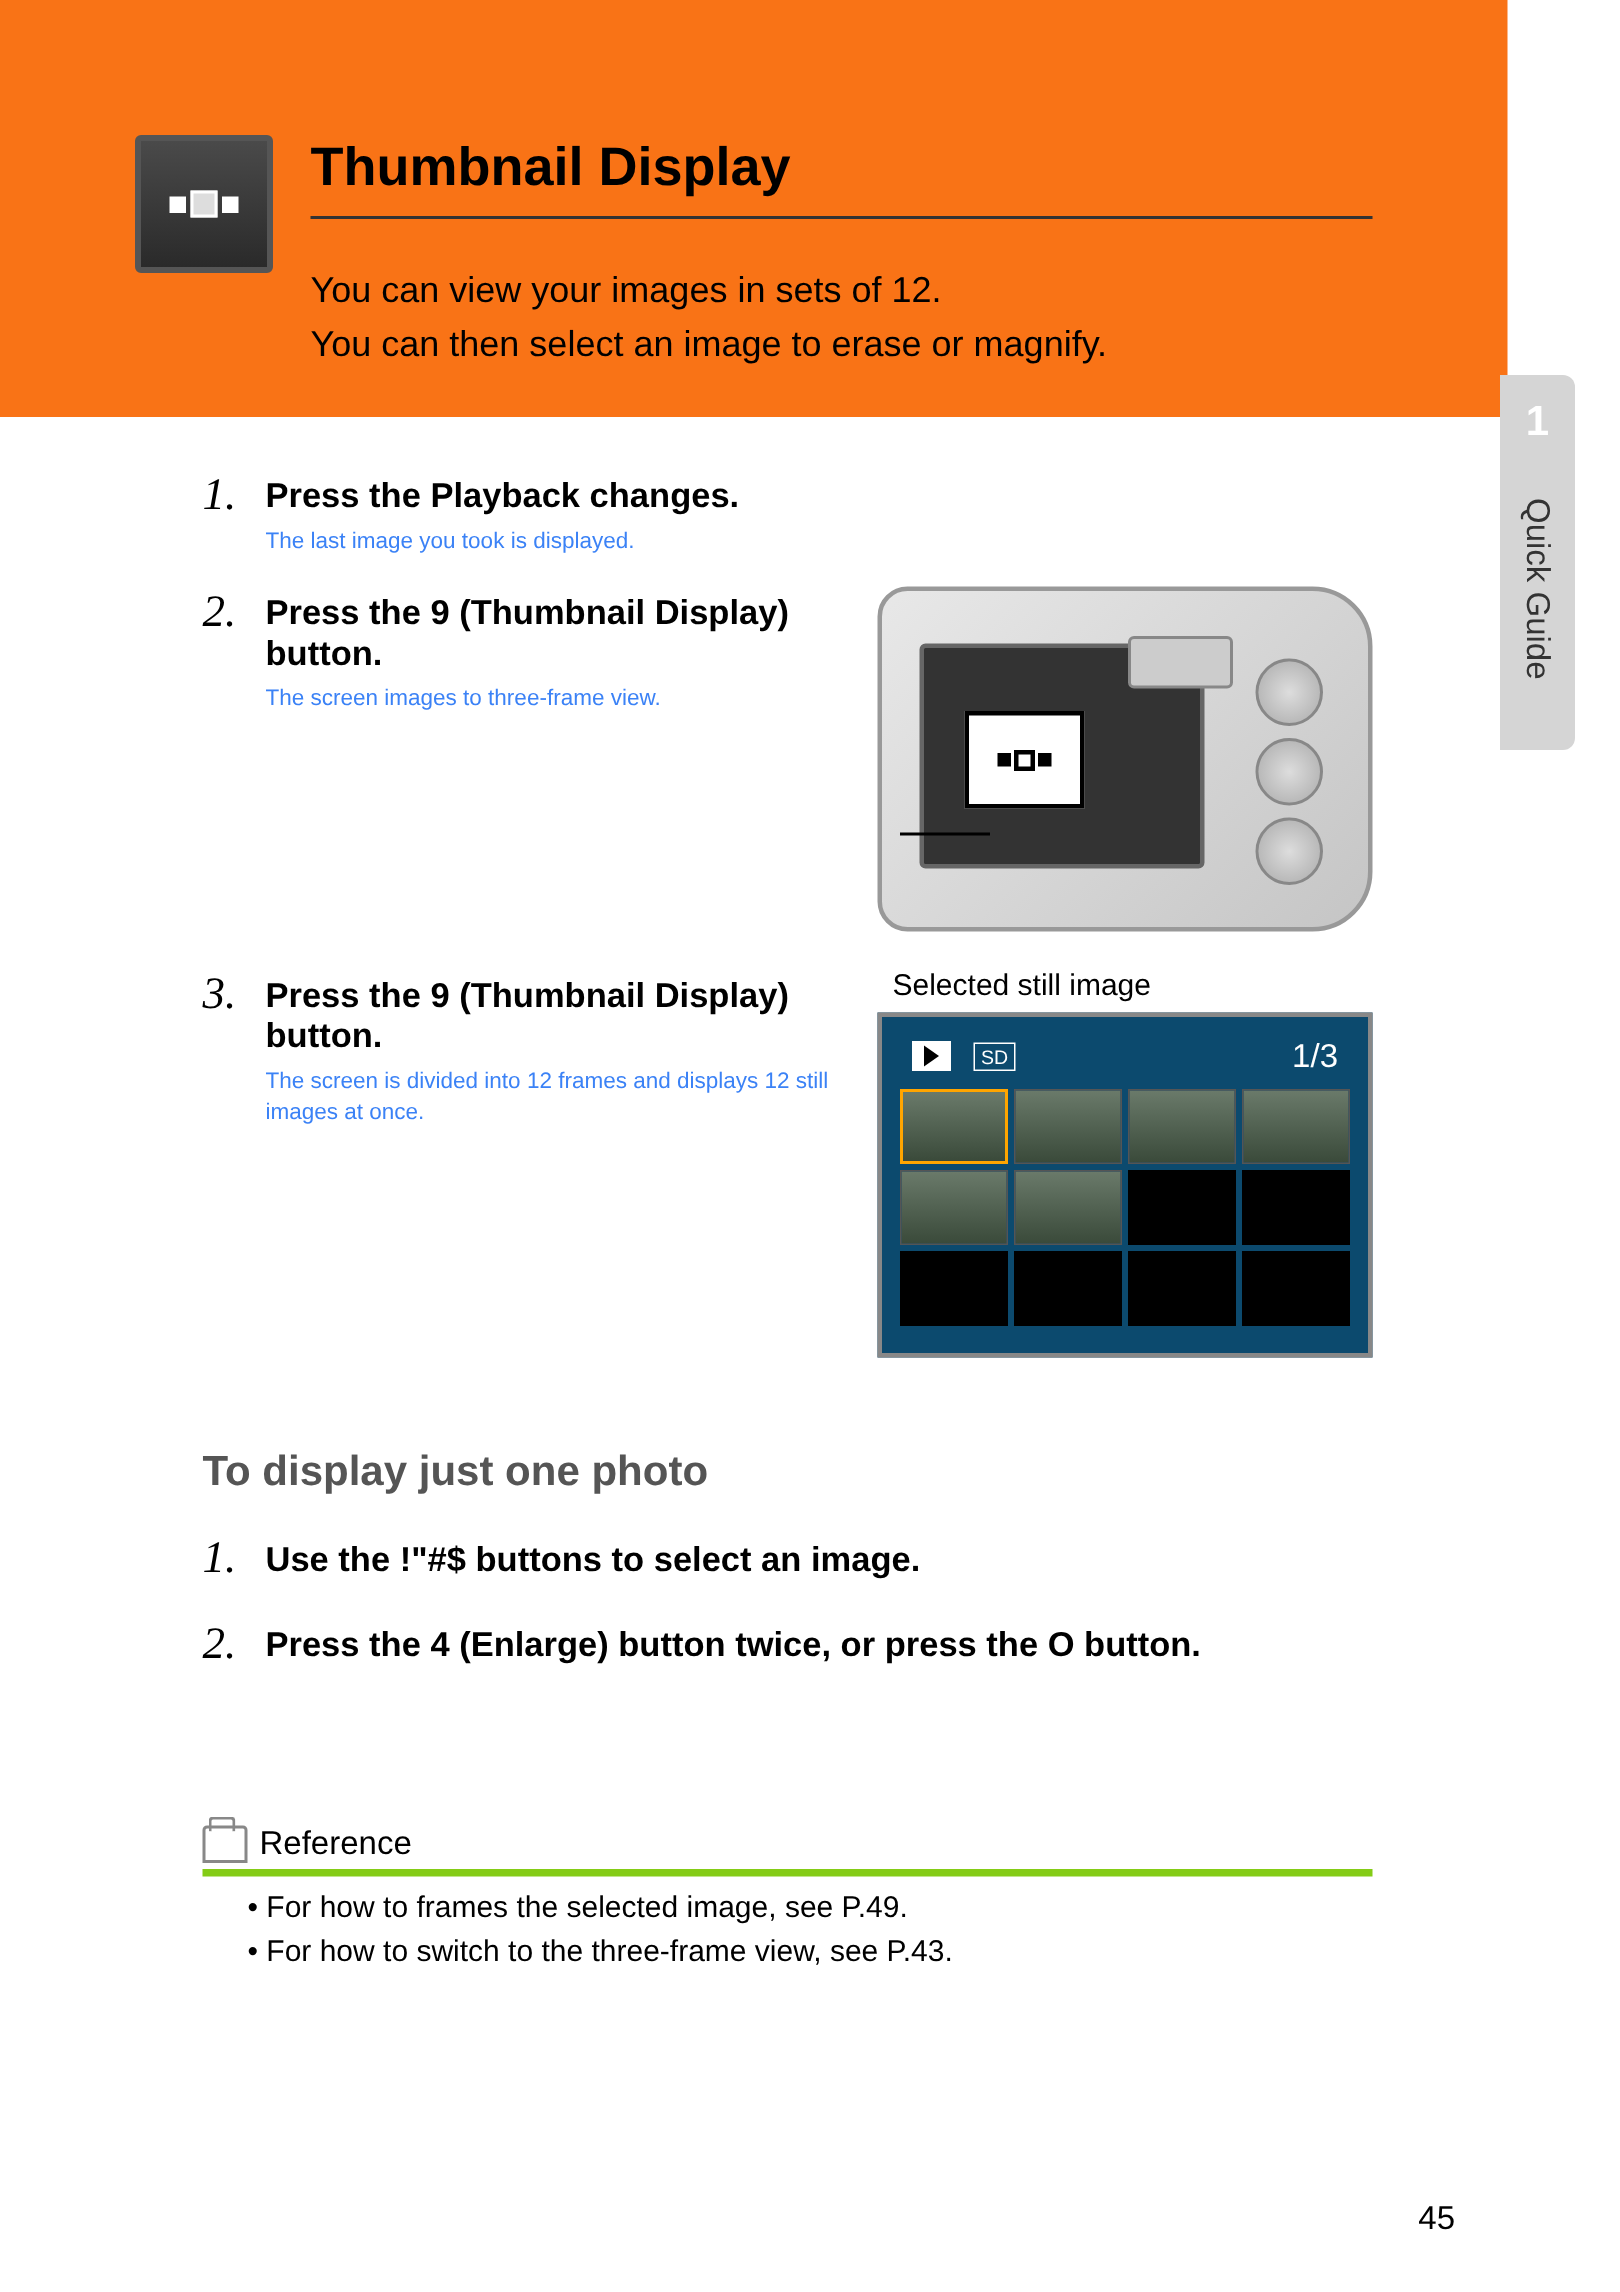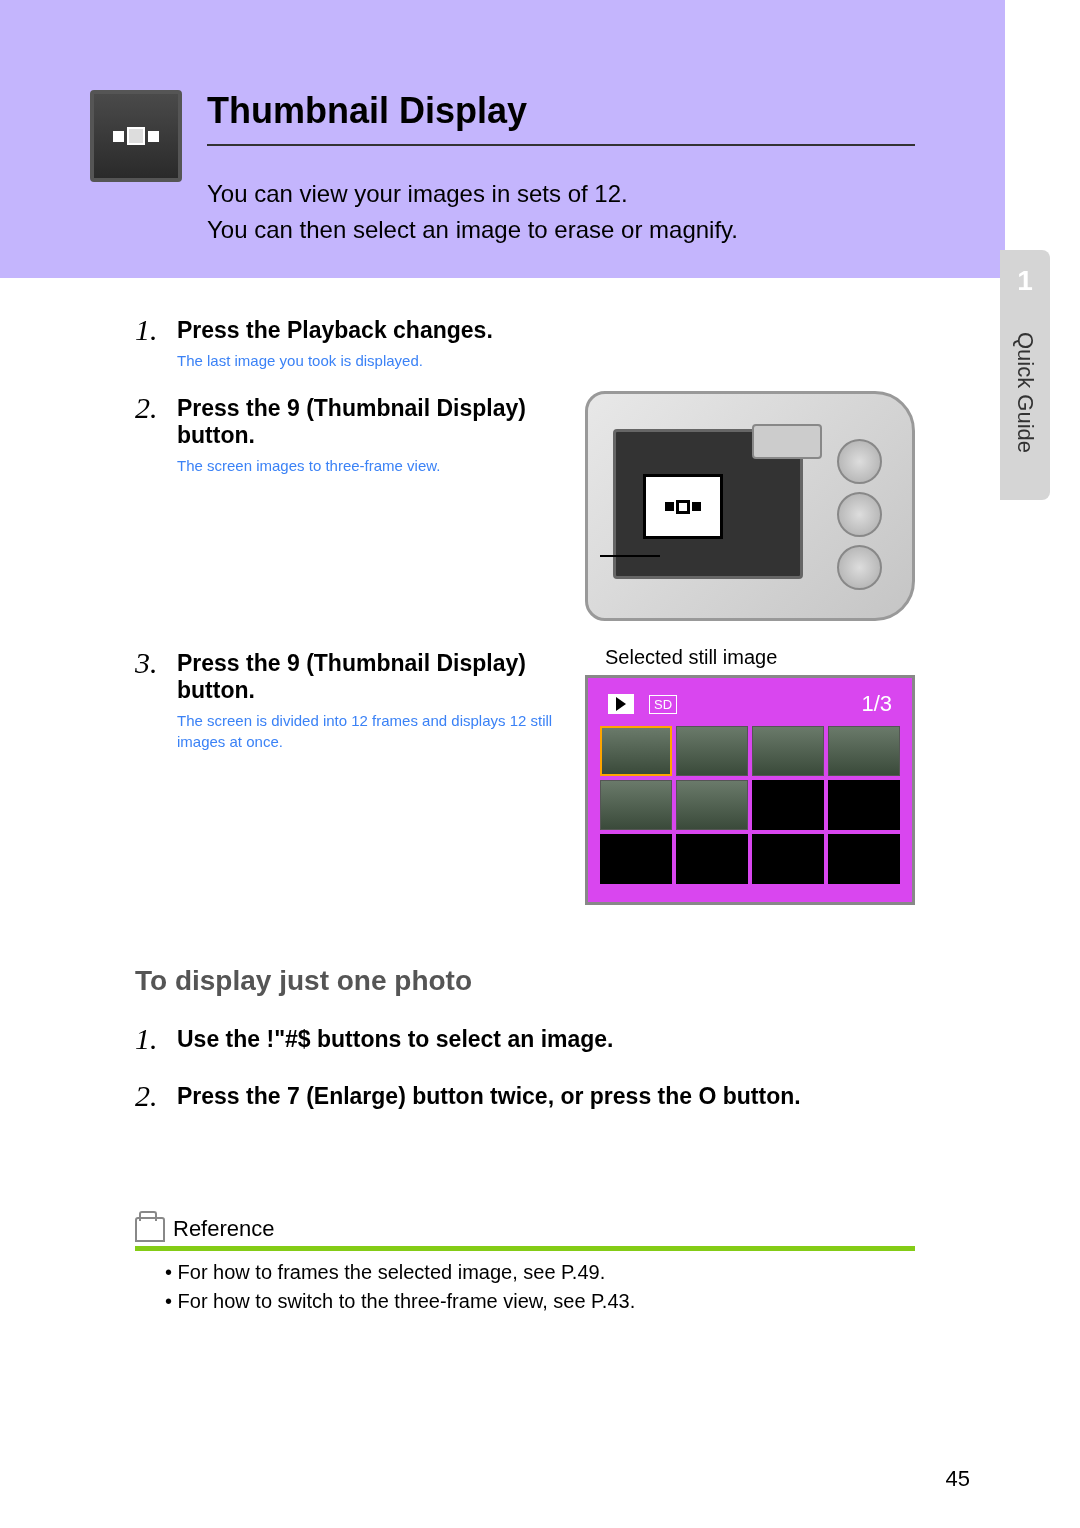--- a/index.html
+++ b/index.html
@@ -34,21 +34,21 @@
       font-weight: bold;
       color: #fff;
       margin-bottom: 35px;
     }
     .side-tab-text {
       writing-mode: vertical-rl;
       font-size: 22px;
       color: #333;
     }
     .header-section {
-      background: #c4b5fd;
+      background: #f97316;
       padding: 90px 90px 30px 90px;
       margin-right: 75px;
     }
     .header-row {
       display: flex;
       align-items: flex-start;
       gap: 25px;
     }
     .thumb-icon-box {
       width: 92px;
@@ -172,21 +172,21 @@
       top: 30px;
       width: 70px;
       height: 35px;
       border: 2px solid #888;
       border-radius: 4px;
       background: #ccc;
     }
     .lcd-screenshot {
       width: 100%;
       height: 230px;
-      background: #d946ef;
+      background: #0c4a6e;
       border: 3px solid #888;
       position: relative;
       padding: 8px;
     }
     .lcd-header {
       display: flex;
       justify-content: flex-end;
       align-items: center;
       gap: 15px;
       padding: 4px 12px;
@@ -227,21 +227,21 @@
       height: 50px;
       background: linear-gradient(#6a7a6a, #3a4a3a);
       border: 1px solid #555;
     }
     .lcd-cell.selected { border: 2px solid #ffa500; }
     .lcd-cell.empty { background: #000; border: none; }
     .caption-label {
       font-size: 20px;
       color: #000;
       margin-bottom: 6px;
-      margin-left: 20px;
+      margin-left: 10px;
     }
     .subsection-title {
       font-size: 28px;
       font-weight: bold;
       color: #555;
       margin: 60px 0 25px 0;
     }
     .reference-section { margin-top: 100px; }
     .ref-header {
       display: flex;
@@ -410,21 +410,21 @@
     <div class="step">
       <div class="step-num">1.</div>
       <div class="step-body">
         <div class="step-title">Use the !"#$ buttons to select an image.</div>
       </div>
     </div>
 
     <div class="step">
       <div class="step-num">2.</div>
       <div class="step-body">
-        <div class="step-title"> Press the 7 (Enlarge) button twice, or press the O   button.</div>
+        <div class="step-title"> Press the 4 (Enlarge) button twice, or press the O   button.</div>
       </div>
     </div>
 
     <div class="reference-section">
       <div class="ref-header">
         <div class="ref-icon"></div>
         <div class="ref-title">Reference</div>
       </div>
       <ul class="ref-list">
         <li>For how to frames the selected image, see P.49.</li>

